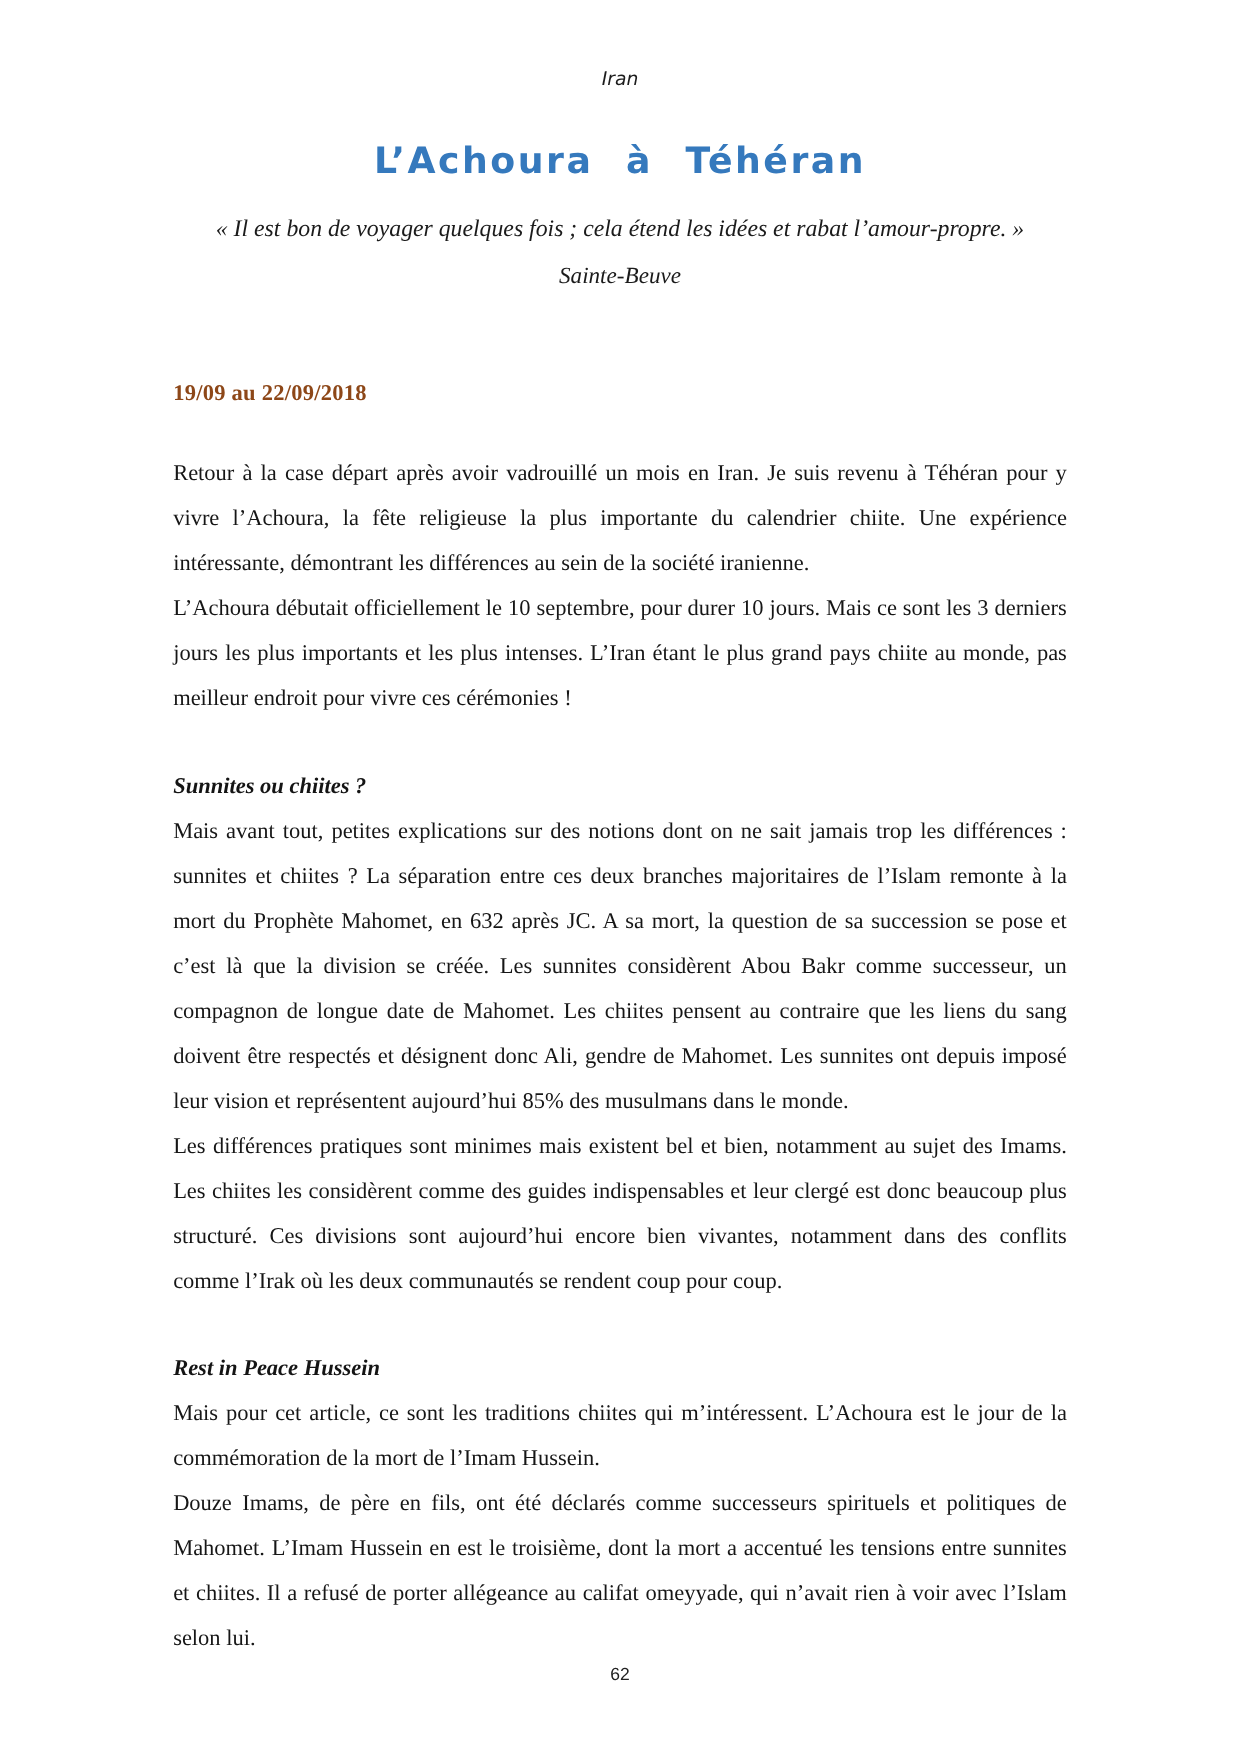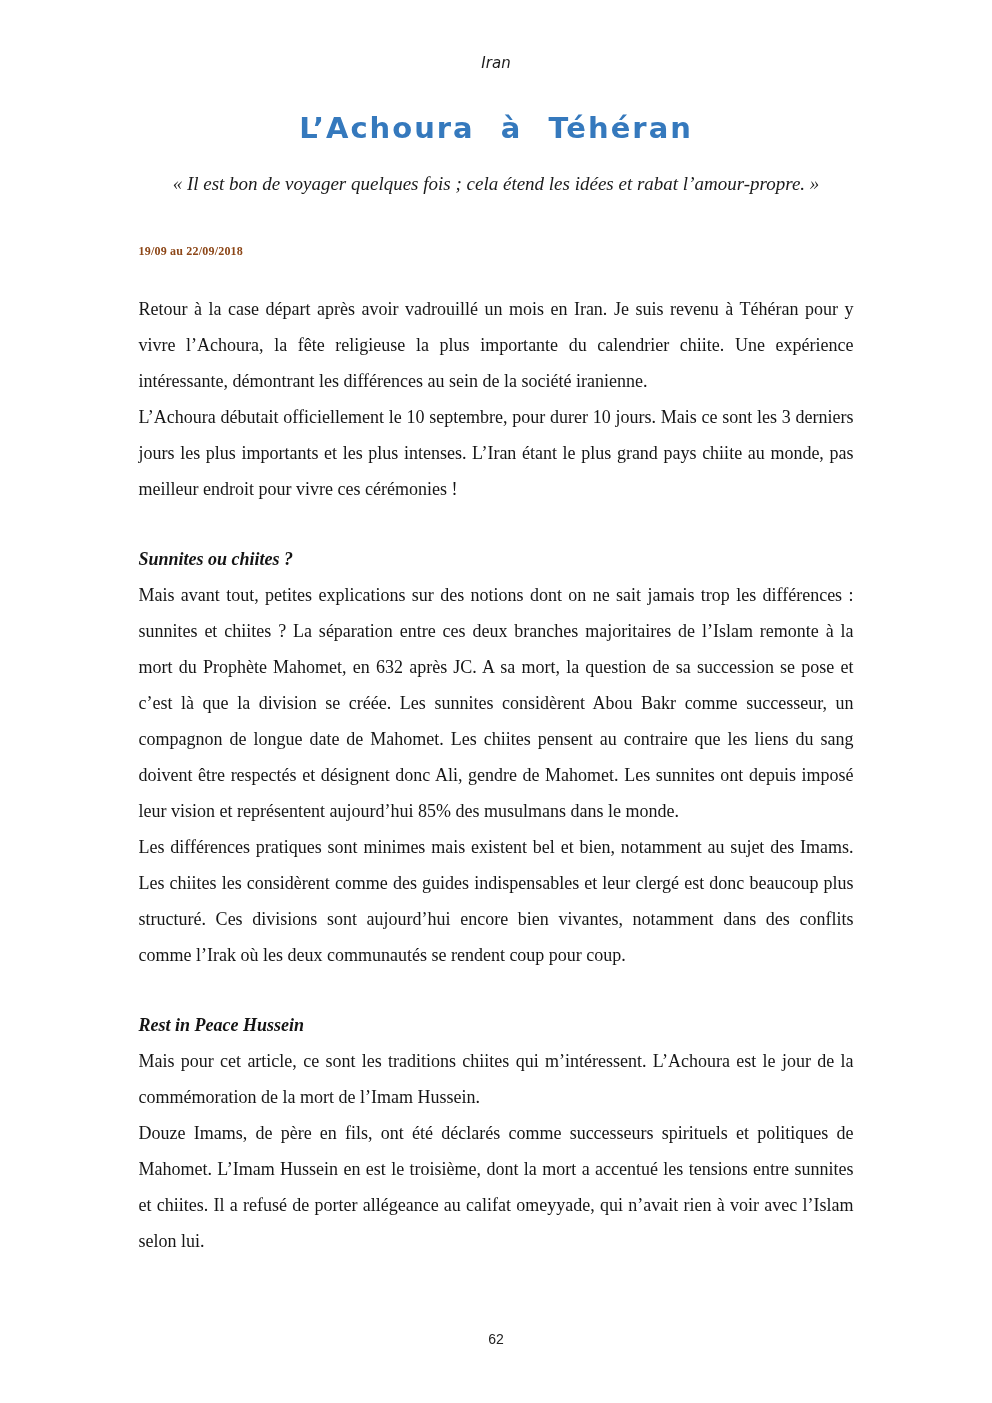--- a/index.html
+++ b/index.html
@@ -47,23 +47,23 @@
     color: #1b1b1b;
   }
   .epigraph-attribution {
     text-align: center;
     font-style: italic;
     font-size: 18.5px;
     line-height: 2;
     color: #1b1b1b;
   }
   .date-heading {
-    margin-top: 36px;
+    margin-top: 56px;
     font-weight: bold;
-    font-size: 12px;
+    font-size: 18px;
     line-height: 2;
     color: #8D4718;
     letter-spacing: 0.2px;
   }
   .body-block {
     font-size: 18px;
     line-height: 2;
   }
   .intro-block {
     margin-top: 28px;
@@ -95,20 +95,21 @@
 <body>
 
 <div class="page">
 
   <div class="doc-header">Iran</div>
 
   <h1 class="doc-title">L’Achoura à Téhéran</h1>
 
   <div class="epigraph">« Il est bon de voyager quelques fois ; cela étend les idées et rabat l’amour-propre. »</div>
 
+  <div class="epigraph-attribution">Sainte-Beuve</div>
 
   <div class="date-heading">19/09 au 22/09/2018</div>
 
   <div class="body-block intro-block">
     <p class="para">Retour à la case départ après avoir vadrouillé un mois en Iran. Je suis revenu à Téhéran pour y vivre l’Achoura, la fête religieuse la plus importante du calendrier chiite. Une expérience intéressante, démontrant les différences au sein de la société iranienne.</p>
     <p class="para">L’Achoura débutait officiellement le 10 septembre, pour durer 10 jours. Mais ce sont les 3 derniers jours les plus importants et les plus intenses. L’Iran étant le plus grand pays chiite au monde, pas meilleur endroit pour vivre ces cérémonies !</p>
   </div>
 
   <div class="body-block">
     <div class="section-heading">Sunnites ou chiites ?</div>

